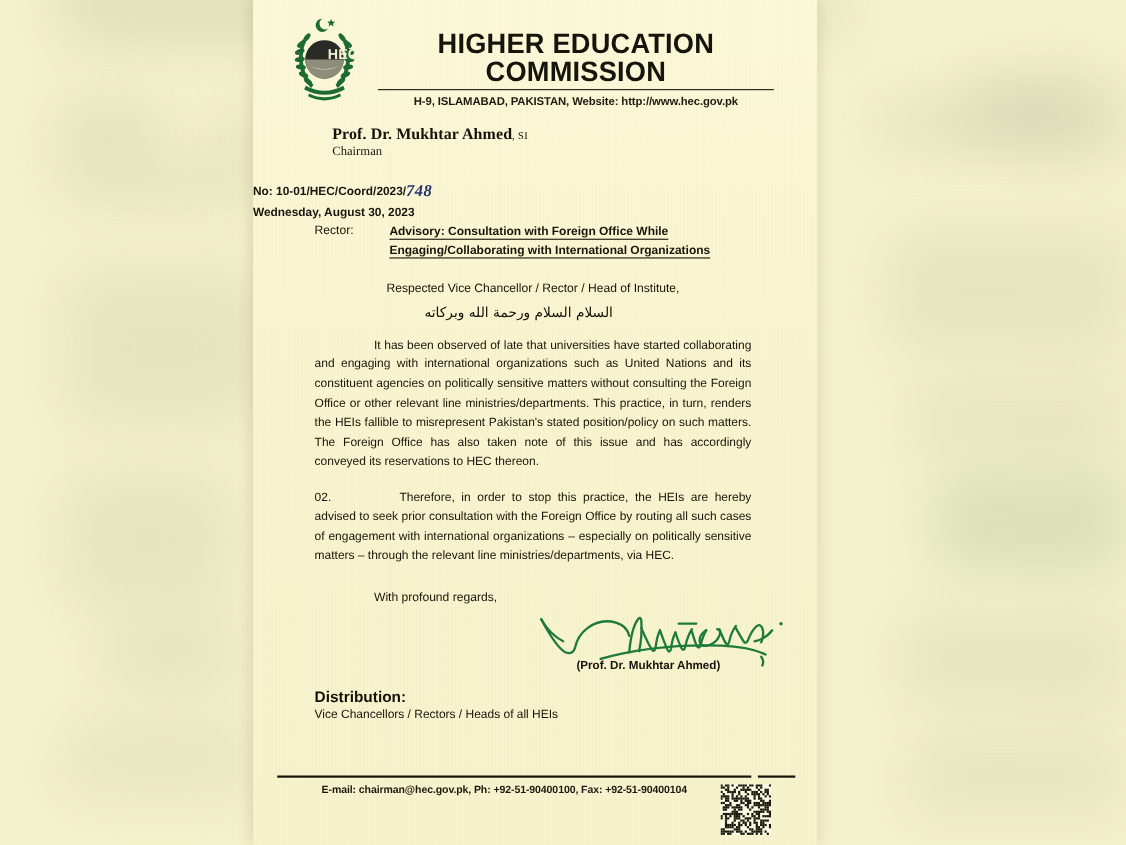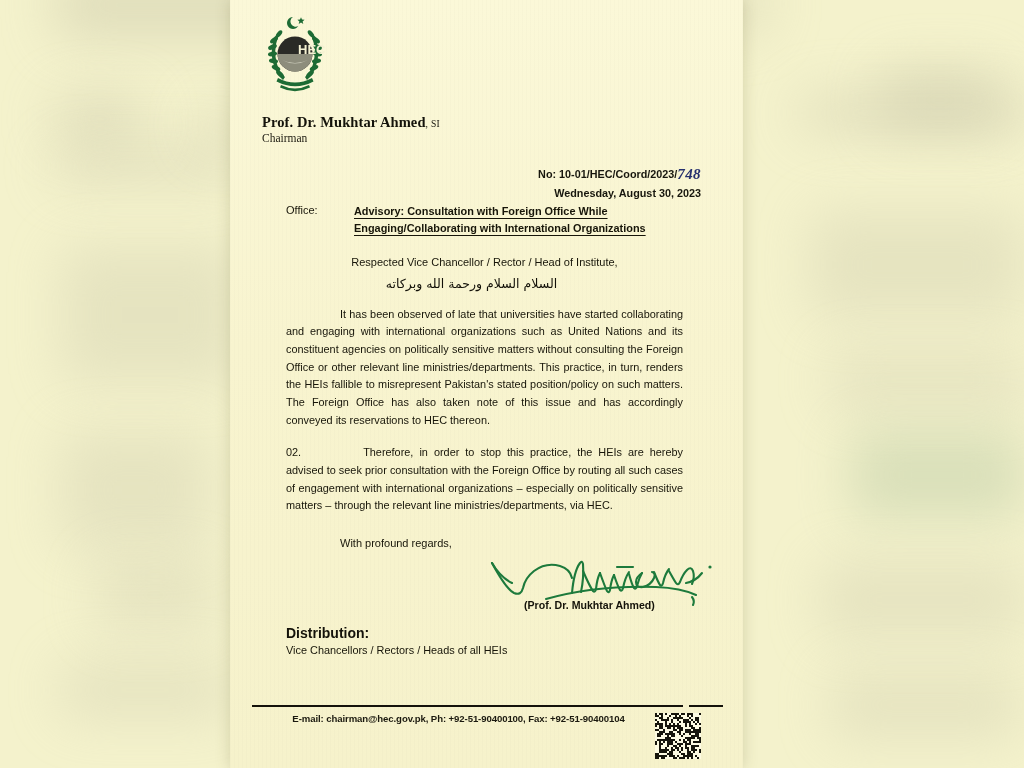--- a/index.html
+++ b/index.html
@@ -82,21 +82,21 @@
   }
   #org-address {
     font-size: 10.3px;
     font-weight: bold;
     color: #1d1b10;
     margin-top: 5px;
     letter-spacing: -.1px;
   }
 
   
-  #chairman-block { top: 114px; padding-left: 32px; }
+  #chairman-block { top: 114px; padding-left: 72px; }
   #chairman-name {
     font-family: "Liberation Serif", serif;
     font-size: 14.5px;
     font-weight: bold;
     color: #14130b;
     letter-spacing: .1px;
   }
   #chairman-name .si {
     font-size: 9.5px;
     font-weight: normal;
@@ -105,21 +105,21 @@
   #chairman-title {
     font-family: "Liberation Serif", serif;
     font-size: 11.5px;
     color: #1c1a10;
     margin-top: 1px;
   }
 
   
   #refblock {
     top: 164px;
-    text-align: right;
+    text-align: left;
     padding-right: 42px;
     font-size: 10.8px;
     font-weight: bold;
     color: #17160d;
     line-height: 1.45;
   }
   #ref-no .hand {
     font-family: "Liberation Serif", serif;
     font-size: 15px;
     font-weight: bold;
@@ -312,40 +312,44 @@
         </g>
 
         <circle cx="37" cy="40" r="17.5" fill="#2a2a26"></circle>
         <path d="M37 40 m-17.5 0 a17.5 17.5 0 0 0 35 0 z" fill="#8d8d7c"></path>
         <path d="M24 46 q13 6 26 0 q-13 7 -26 0 z" fill="#cfcfbe"></path>
         <rect x="35" y="24" width="2.5" height="15" fill="#2a2a26"></rect>
         <text x="40" y="40" font-family="Liberation Sans, sans-serif" font-size="13" font-weight="bold" fill="#f4f1d2">HEC</text>
       </svg>
     </div>
 
+    <div id="head-text">
+      <div id="org-name">HIGHER EDUCATION COMMISSION</div>
+      <div id="org-address">H-9, ISLAMABAD, PAKISTAN, Website: http://www.hec.gov.pk</div>
+    </div>
   </div>
 
   <div class="inner" id="chairman-block">
     <div id="chairman-name">
       <span>Prof. Dr. Mukhtar Ahmed</span><span class="si">, SI</span>
     </div>
     <div id="chairman-title">Chairman</div>
   </div>
 
   <div class="inner" id="refblock">
     <div id="ref-no">
       <span>No: 10-01/HEC/Coord/2023/</span><span class="hand">748</span>
     </div>
     <div>Wednesday, August 30, 2023</div>
   </div>
 
   <div class="inner" id="bodycol">
 
     <div class="row-subject">
-      <div class="subject-label">Office:</div>
+      <div class="subject-label">Rector:</div>
       <div class="subject-text">Advisory: Consultation with Foreign Office While Engaging/Collaborating with International Organizations</div>
     </div>
 
     <div id="salutation">Respected Vice Chancellor / Rector / Head of Institute,</div>
 
     <div id="arabic">السلام السلام ورحمة الله وبركاته</div>
 
     <div class="para first">It has been observed of late that universities have started collaborating and engaging with international organizations such as United Nations and its constituent agencies on politically sensitive matters without consulting the Foreign Office or other relevant line ministries/departments. This practice, in turn, renders the HEIs fallible to misrepresent Pakistan's stated position/policy on such matters. The Foreign Office has also taken note of this issue and has accordingly conveyed its reservations to HEC thereon.</div>
 
     <div class="para">

